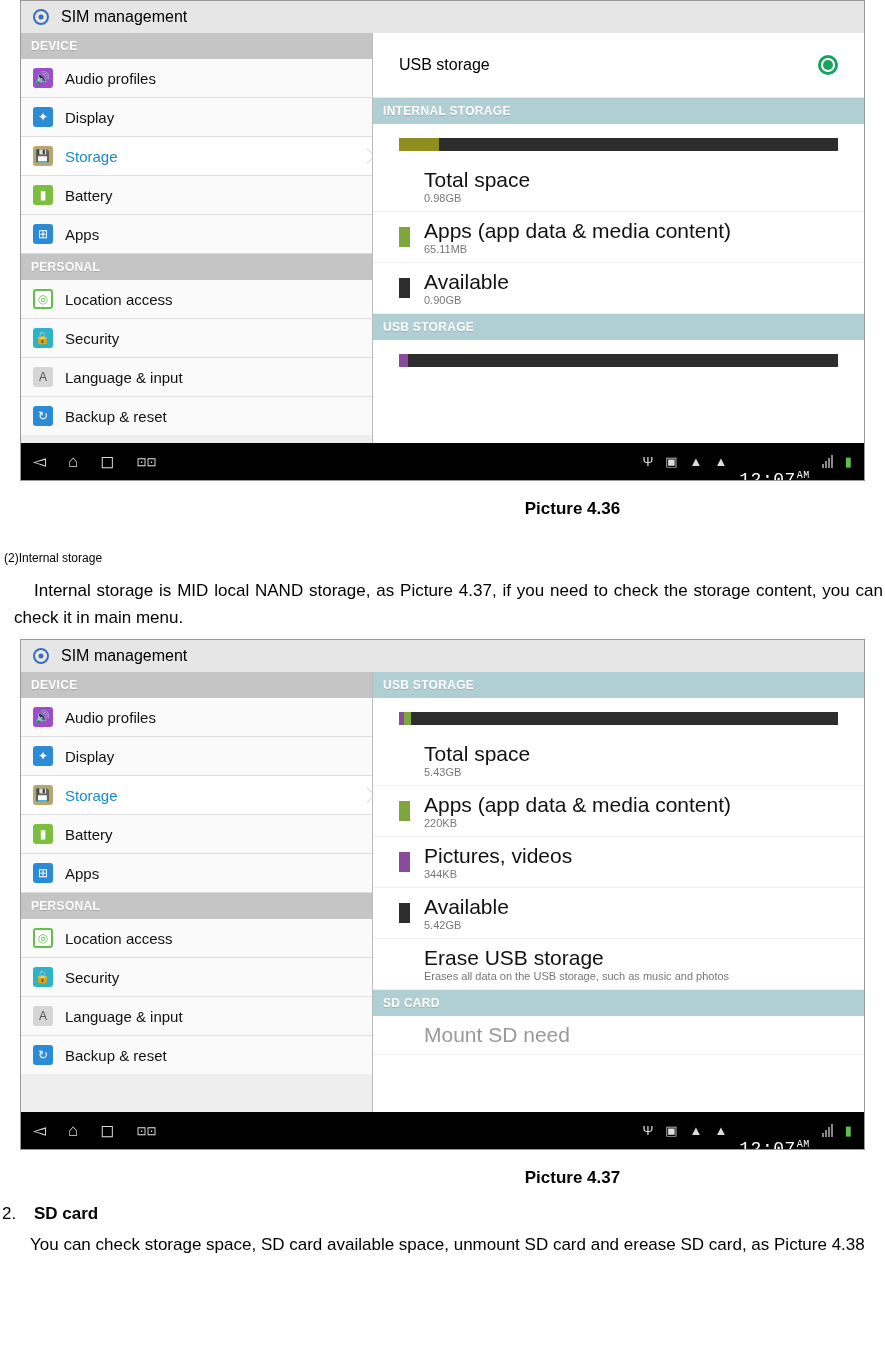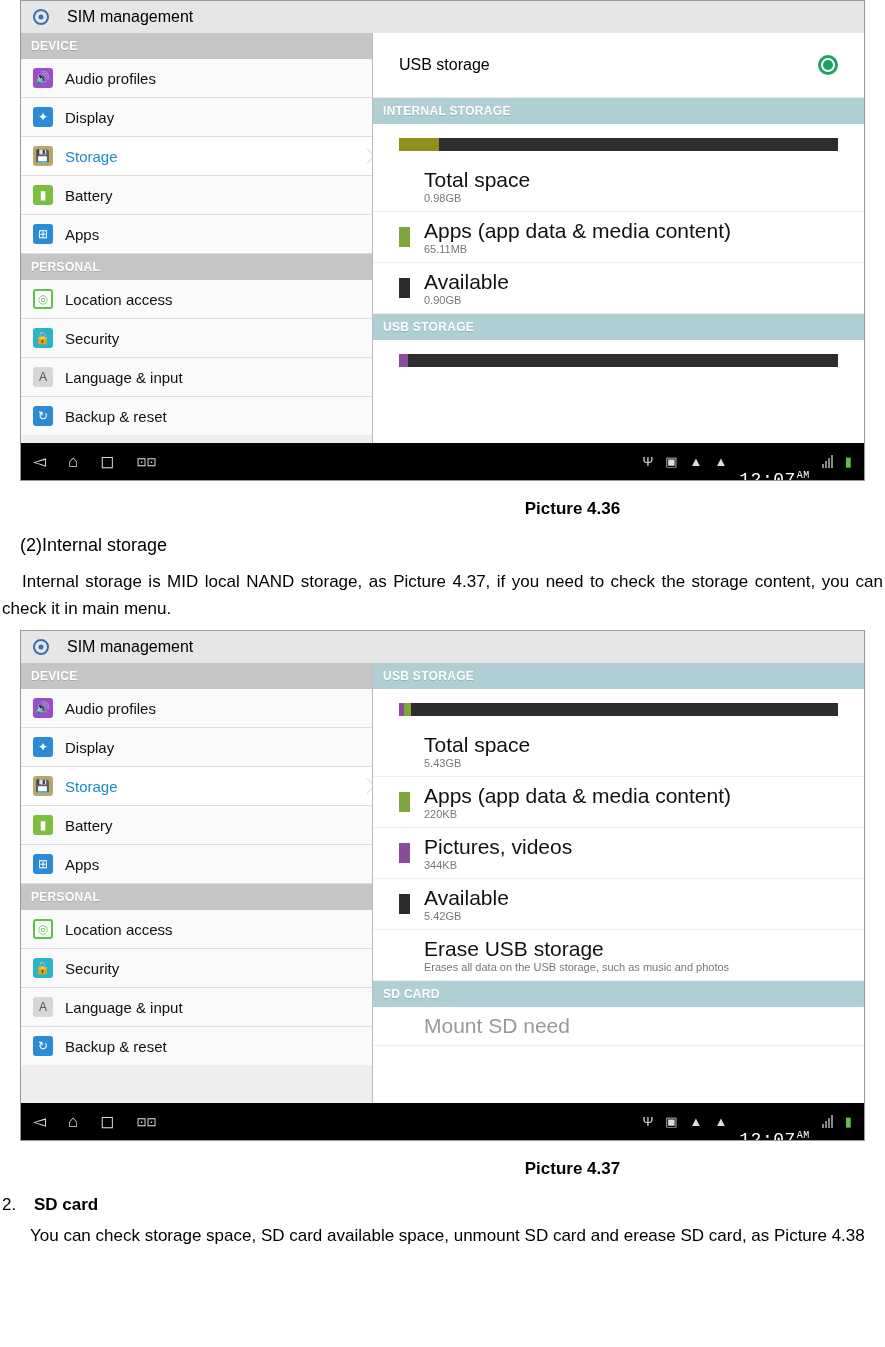--- a/index.html
+++ b/index.html
@@ -1,28 +1,28 @@
 <!DOCTYPE html>
 <html><head>
   <meta charset="utf-8">
   <style>
     * { margin: 0; padding: 0; box-sizing: border-box; }
     body { font-family: Arial, Helvetica, sans-serif; background: #fff; width: 885px; }
     
     .doc-caption { text-align: center; font-weight: bold; font-size: 17px; padding: 18px 0 12px 260px; }
-    .doc-heading { font-size: 18px; padding: 4px 20px 8px 20px; }
-    .doc-para { font-size: 17px; padding: 4px 2px 8px 2px; line-height: 1.6; text-align: justify; }
+    .doc-heading { font-size: 12px; padding: 4px 20px 8px 4px; margin-top: 16px; }
+    .doc-para { font-size: 17px; padding: 4px 2px 8px 14px; line-height: 1.6; text-align: justify; }
     .doc-para.indent { text-indent: 20px; }
     .doc-list-item { font-size: 17px; padding: 4px 2px 0 2px; display: flex; gap: 12px; }
     .doc-list-item .num { min-width: 20px; }
     .doc-list-item .lbl { font-weight: bold; }
     .doc-after { font-size: 17px; padding: 8px 20px 8px 20px; text-indent: 10px; line-height: 1.5; }
 
     .screenshot { margin: 0 20px 0 20px; border: 1px solid #999; background: #e6e6e6; overflow: hidden; }
-    .titlebar { display: flex; align-items: center; gap: 16px; padding: 6px 10px; background: #e6e6e6; }
+    .titlebar { display: flex; align-items: center; gap: 10px; padding: 6px 10px; background: #e6e6e6; }
     .gear-icon { width: 20px; height: 20px; display: inline-flex; align-items: center; justify-content: center; }
     .gear-icon svg circle.ring { stroke: #3b6fb5; stroke-width: 2; fill: none; }
     .gear-icon svg circle.dot { fill: #3b6fb5; }
 
     .split { display: flex; height: 410px; background: #fde047; position: relative; }
     .left { width: 352px; background: #eee; border-right: 1px solid #bbb; overflow: hidden; }
     .right { flex: 1; background: #fff; overflow: hidden; }
 
     .section-header { background: #b0cfd4; color: #fff; font-weight: bold; font-size: 12px; padding: 6px 10px; text-shadow: 0 1px 0 rgba(0,0,0,0.15); letter-spacing: .3px; }
     .section-header.dark { background: #c5c5c5; color: #fff; }

